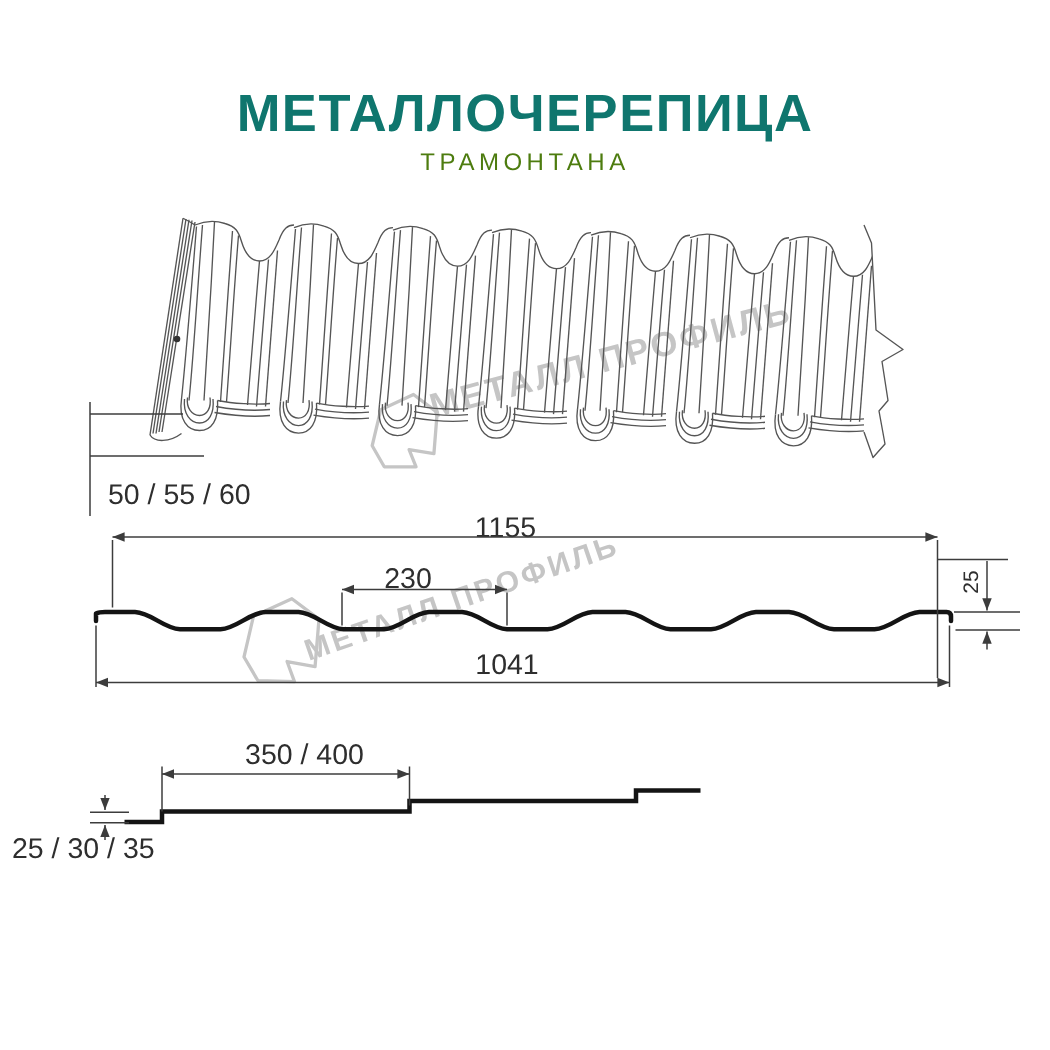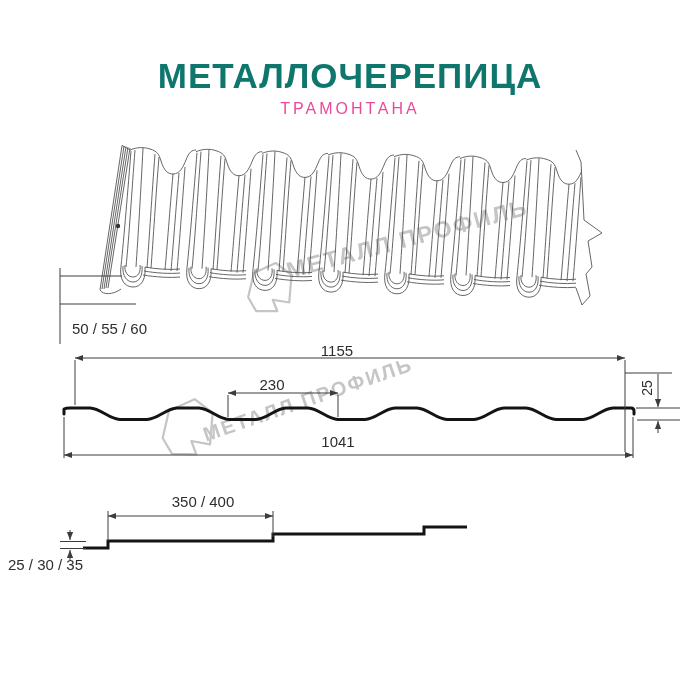--- a/index.html
+++ b/index.html
@@ -2,22 +2,22 @@
 <html><head>
 <meta charset="utf-8">
 <style>
   html,body{margin:0;padding:0;}
   body{width:700px;height:700px;position:relative;background:#ffffff;overflow:hidden;
        font-family:"Liberation Sans", sans-serif;}
   .abs{position:absolute;}
   .title{top:56px;left:350px;transform:translateX(-50%);font-size:35px;font-weight:bold;
          letter-spacing:1px;color:#0f766e;white-space:nowrap;}
   .subtitle{top:100px;left:350px;transform:translateX(-50%);font-size:16px;font-weight:normal;
-            letter-spacing:3px;color:#ec4899;white-space:nowrap;}
-  .dim{font-size:15px;color:#2e2e2e;white-space:nowrap;}
+            letter-spacing:3px;color:#4d7c0f;white-space:nowrap;}
+  .dim{font-size:19px;color:#2e2e2e;white-space:nowrap;}
   .dim.center{transform:translateX(-50%);}
   .dim.rot{transform:translate(-50%,-50%) rotate(-90deg);}
   .wm{color:#c5c5c5;font-weight:bold;white-space:nowrap;z-index:1;}
   .wm1{left:287px;top:258px;font-size:23px;letter-spacing:2px;transform:rotate(-15deg);transform-origin:left center;}
   .wm2{left:204px;top:424px;font-size:20px;letter-spacing:2px;transform:rotate(-19deg);transform-origin:left center;}
   svg{position:absolute;left:0;top:0;z-index:2;}
   .wmsvg{z-index:1;}
 </style>
 </head>
 <body>

